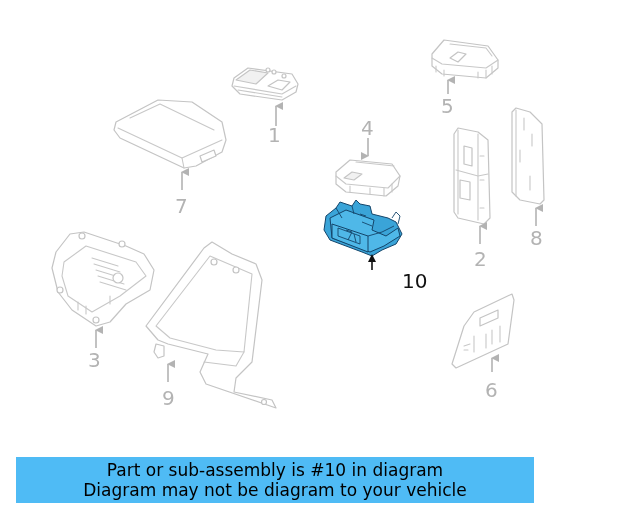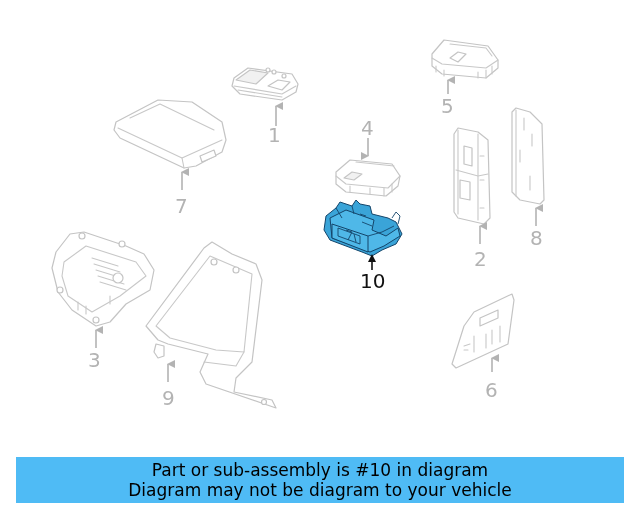--- a/index.html
+++ b/index.html
@@ -4,25 +4,25 @@
 <style>
   html, body { margin: 0; padding: 0; background: #ffffff; }
   body { width: 640px; height: 512px; position: relative; overflow: hidden; font-family: "DejaVu Sans", sans-serif; }
   #diagram { position: absolute; left: 0; top: 0; width: 640px; height: 450px; }
   .ghost { fill: #ffffff; stroke: #c4c4c4; stroke-width: 1.2; stroke-linejoin: round; stroke-linecap: round; }
   .ghost-fill { fill: #f1f1f1; stroke: #c4c4c4; stroke-width: 1.1; stroke-linejoin: round; }
   .ghost-line { fill: none; stroke: #c8c8c8; stroke-width: 1.1; stroke-linecap: round; stroke-linejoin: round; }
   .arrow-g { stroke: #b3b3b3; stroke-width: 1.6; fill: none; }
   .arrowhead-g { fill: #b3b3b3; }
   .callout-g { position: absolute; font-size: 20px; color: #b3b3b3; line-height: 1; }
-  .callout-hl { position: absolute; font-size: 20px; color: #111111; line-height: 1; }
+  .callout-hl { position: absolute; font-size: 20px; color: #111111; line-height: 1; margin-left: 42px; }
   .hl { fill: #4fb8e8; stroke: #14456a; stroke-width: 1; stroke-linejoin: round; }
   .hl-dark { fill: #3aa4d8; stroke: #14456a; stroke-width: 1; stroke-linejoin: round; }
   .hl-line { fill: none; stroke: #14456a; stroke-width: 0.9; }
-  #banner { position: absolute; left: 16px; top: 457px; width: 608px; height: 46px; background: #4fbbf5; display: flex; flex-direction: column; align-items: center; justify-content: center; }
+  #banner { position: absolute; left: 16px; top: 457px; width: 518px; height: 46px; background: #4fbbf5; display: flex; flex-direction: column; align-items: center; justify-content: center; }
   #banner span { display: block; font-size: 17px; line-height: 20px; color: #000000; text-align: center; }
 </style>
 </head>
 <body>
 
 <div id="diagram">
 <svg width="640" height="450" viewBox="0 0 640 450" xmlns="http://www.w3.org/2000/svg">
   <defs>
     <marker id="ahg" markerWidth="8" markerHeight="8" refX="4" refY="1" orient="auto-start-reverse" markerUnits="userSpaceOnUse">
       <path d="M0,8 L4,0 L8,8 Z" class="arrowhead-g"></path>

